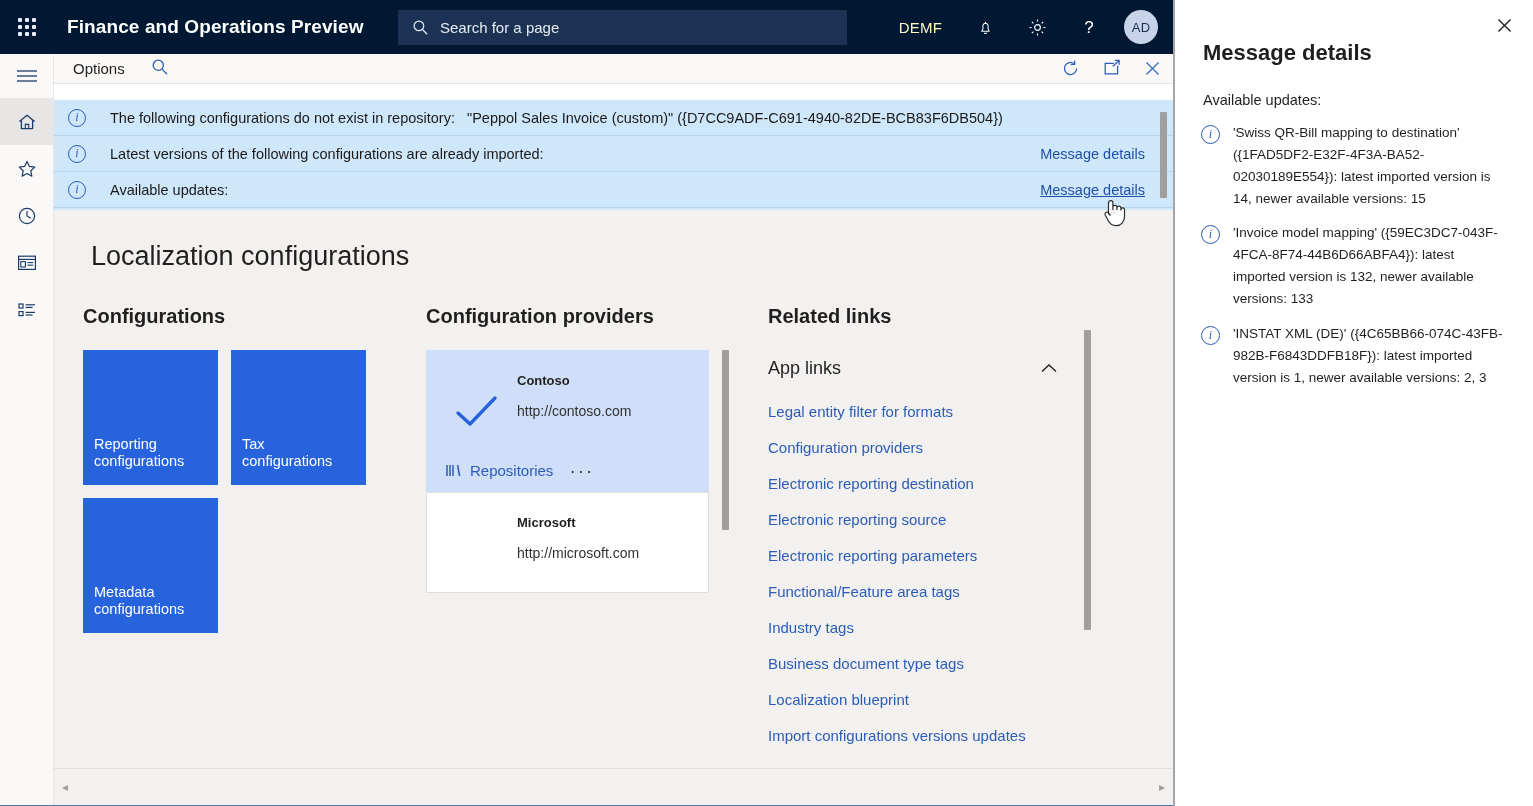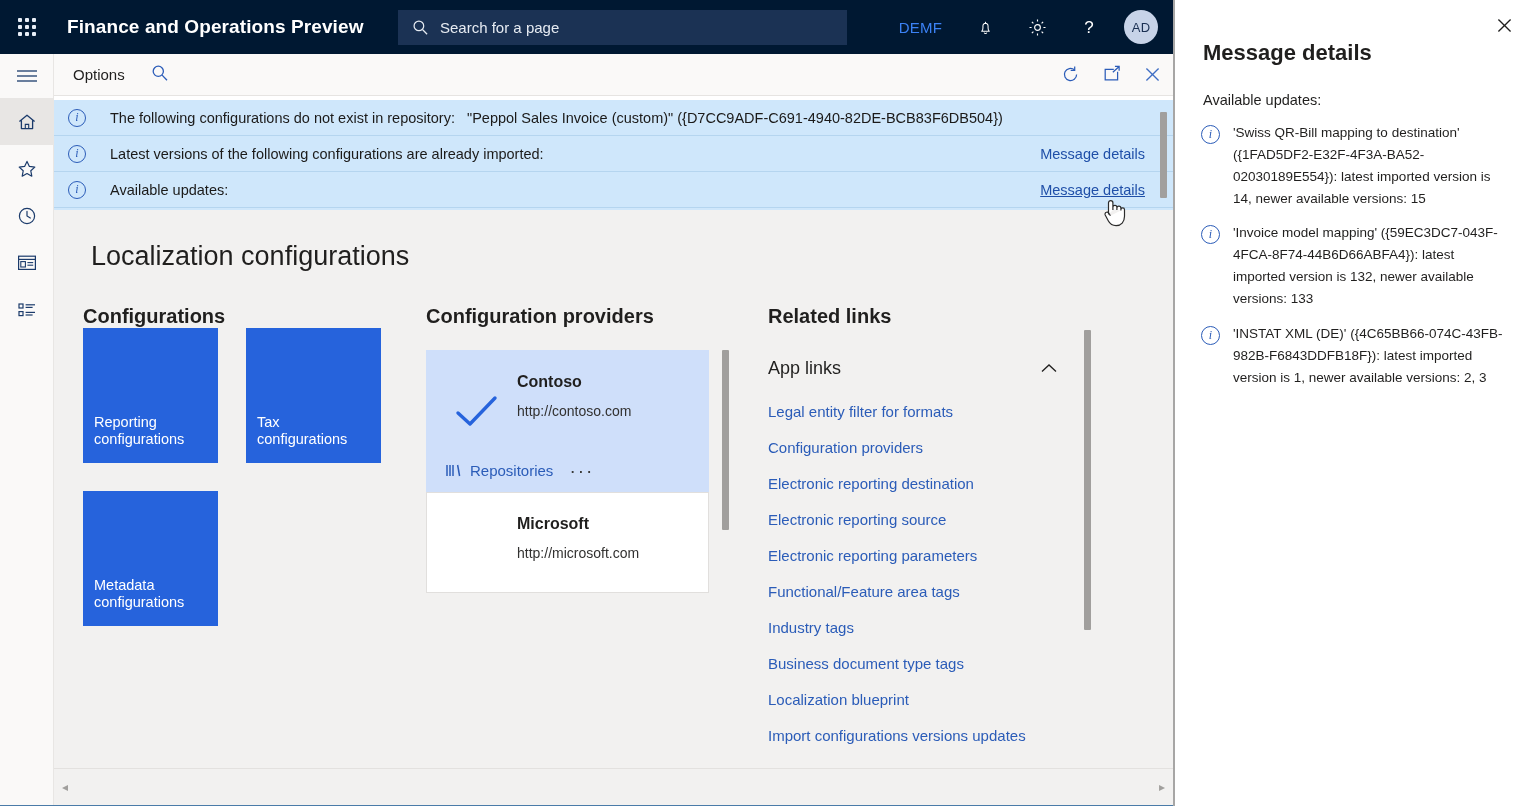--- a/index.html
+++ b/index.html
@@ -28,21 +28,21 @@
     color: #ffffff; font-size: 19px; font-weight: bold; margin-left: 13px; white-space: nowrap;
     letter-spacing: .1px;
   }
   .searchbox {
     position: absolute; left: 398px; top: 10px; width: 449px; height: 35px;
     background: #1b3254; display: flex; align-items: center; padding-left: 14px; cursor: text;
   }
   .searchbox .mag { width: 17px; height: 17px; flex: 0 0 auto; }
   .searchbox .ph { color: #e6ebf2; font-size: 15px; margin-left: 11px; }
   .topright { position: absolute; right: 0; top: 0; height: 54px; display: flex; align-items: center; }
-  .demf { color: #3b82f6; font-size: 15px; margin-right: 26px; cursor: pointer; letter-spacing:.2px;}
+  .demf { color: #fef9c3; font-size: 15px; margin-right: 26px; cursor: pointer; letter-spacing:.2px;}
   .ticon { width: 34px; height: 34px; display: flex; align-items: center; justify-content: center;
            margin-right: 18px; cursor: pointer; color: #fff; }
   .avatar {
     width: 34px; height: 34px; border-radius: 50%; background: #c7d3e8; color: #1a2f52;
     font-size: 13px; display: flex; align-items: center; justify-content: center;
     margin-right: 15px; cursor: pointer; letter-spacing: .3px;
   }
 
   
   .rail {
@@ -51,21 +51,21 @@
   }
   .rail-item {
     width: 54px; height: 47px; display: flex; align-items: center; justify-content: center;
     cursor: pointer; color: #1b3b6b;
   }
   .rail-item.hamburger { height: 44px; }
   .rail-item.active { background: #e8e6e4; }
 
   
   .cmdbar {
-    position: absolute; left: 54px; top: 54px; width: 1119px; height: 42px;
+    position: absolute; left: 54px; top: 54px; width: 1119px; height: 30px;
     background: #faf9f8; border-bottom: 1px solid #e6e4e2;
     display: flex; align-items: center;
   }
   .cmd-options {
     font-size: 15px; color: #201f1e; margin-left: 13px; padding: 4px 6px; cursor: pointer;
   }
   .cmd-search { margin-left: 20px; cursor: pointer; }
   .cmd-right { margin-left: auto; display: flex; align-items: center; }
   .cmd-icon {
     width: 41px; height: 41px; display: flex; align-items: center; justify-content: center;
@@ -103,42 +103,42 @@
     position: absolute; left: 54px; top: 210px; width: 1119px; height: 558px;
     background: #f2f1f0; overflow: hidden;
   }
   .page-title {
     position: absolute; left: 37px; top: 31px; font-size: 27px; color: #201f1e; font-weight: 400;
   }
   .col-head { font-size: 20px; color: #201f1e; font-weight: 600; }
 
   
   .col-configs { position: absolute; left: 29px; top: 95px; width: 340px; }
-  .tiles { display: flex; flex-wrap: wrap; gap: 28px; }
+  .tiles { display: flex; flex-wrap: wrap; gap: 13px; margin-top: 22px; }
   .tile {
     width: 135px; height: 135px; background: #2663dc; color: #fff; position: relative;
     cursor: pointer;
   }
   .tile span {
     position: absolute; left: 11px; right: 8px; bottom: 14px; font-size: 14.5px; line-height: 1.22;
   }
 
   
   .col-providers { position: absolute; left: 372px; top: 95px; width: 300px; }
   .providers-box { margin-top: 22px; position: relative; width: 283px; height: 421px; }
   .providers-scrollarea { width: 283px; height: 421px; overflow: hidden; position: relative; }
   .provider-card {
     width: 283px; height: 142px; background: #ffffff; border: 1px solid #e1dfdd;
     border-bottom: none; position: relative; cursor: pointer;
   }
   .provider-card:last-child { border-bottom: 1px solid #e1dfdd; height: 101px; }
   .provider-card.selected { background: #cfdffa; border-color: #cfdffa; }
   .prov-check { position: absolute; left: 28px; top: 43px; }
   .prov-name {
-    position: absolute; left: 90px; top: 22px; font-size: 16px; color: #201f1e; font-weight: 600;
+    position: absolute; left: 90px; top: 22px; font-size: 13px; color: #201f1e; font-weight: 600;
   }
   .prov-url { position: absolute; left: 90px; top: 52px; font-size: 14px; color: #323130; }
   .prov-actions {
     position: absolute; left: 18px; bottom: 12px; display: flex; align-items: center; gap: 16px;
   }
   .prov-repo { display: flex; align-items: center; gap: 8px; color: #2b5cb8; font-size: 15px; cursor: pointer; }
   .prov-more { color: #3a3a38; font-size: 19px; letter-spacing: 2px; cursor: pointer; line-height: 1; }
   .providers-scrollbar {
     position: absolute; right: -10px; top: 0; width: 7px; height: 180px; background: #a19f9d; border-radius: 1px;
   }

